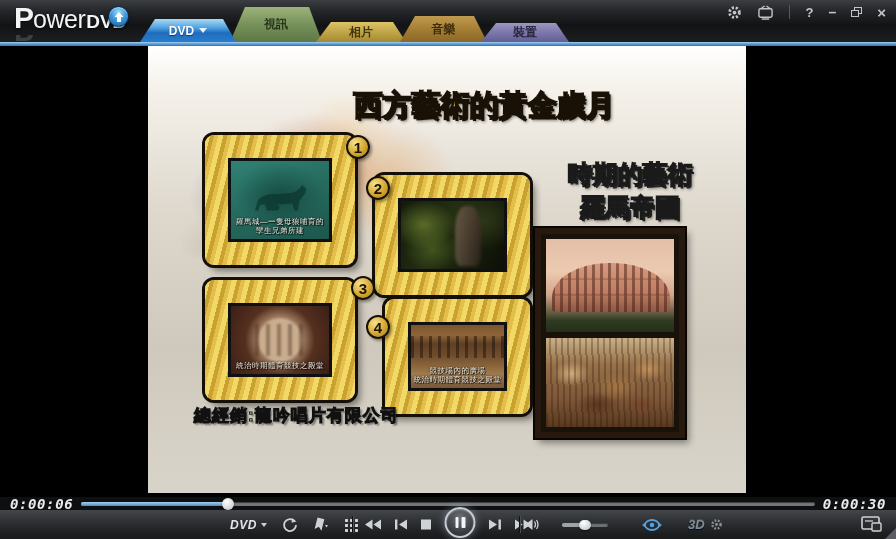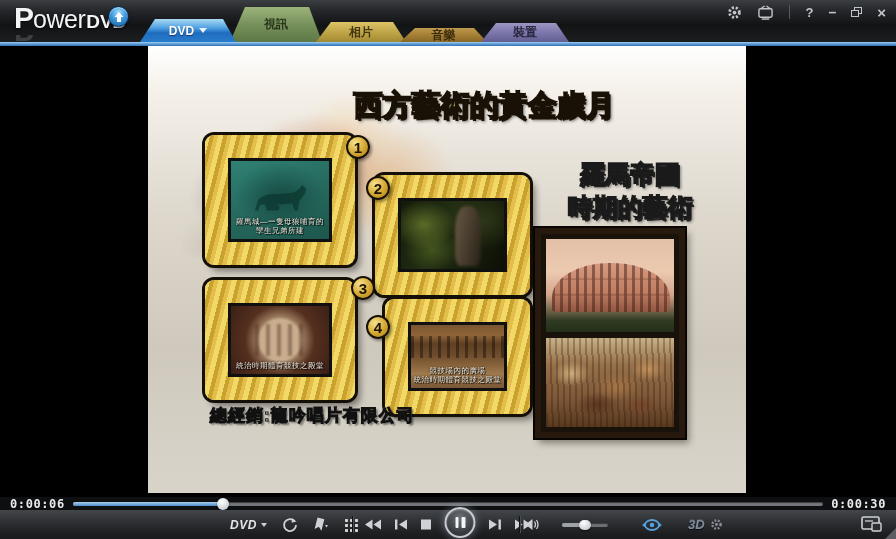--- a/index.html
+++ b/index.html
@@ -36,21 +36,21 @@
   .tab { clip-path:polygon(15px 0, calc(100% - 13px) 0, 100% 100%, 0 100%);
     display:flex; align-items:center; justify-content:center; gap:5px;
     font-size:12px; font-weight:bold; cursor:pointer; margin-left:-6px; }
   .tab-dvd { width:96px; height:23px; margin-left:0; z-index:5; color:#fff;
     background:linear-gradient(180deg,#a8daf4 0%,#4e9fe0 40%,#1f6cbe 60%,#2a7ccd 100%);
     text-shadow:0 1px 1px rgba(0,0,30,.5); }
   .tab-video { width:92px; height:35px; color:rgba(25,35,15,.85);
     background:linear-gradient(180deg,#9db37c 0%,#77915a 50%,#5d7846 100%); }
   .tab-photo { width:90px; height:20px; color:rgba(45,35,5,.85);
     background:linear-gradient(180deg,#dcc467 0%,#c0a648 50%,#a38a33 100%); }
-  .tab-music { width:87px; height:14px; color:rgba(40,28,5,.85);
+  .tab-music { width:87px; height:26px; color:rgba(40,28,5,.85);
     background:linear-gradient(180deg,#c09a4e 0%,#a47f35 50%,#8a6826 100%); }
   .tab-device { width:88px; height:19px; color:rgba(22,20,40,.85);
     background:linear-gradient(180deg,#9b96c2 0%,#7d78ab 50%,#635e92 100%); }
   .tab-caret { width:0; height:0; border-left:4px solid transparent; border-right:4px solid transparent; border-top:5px solid #e8f4fc; }
   .blue-line { position:absolute; left:0; top:42px; width:896px; height:4px;
     background:linear-gradient(180deg,#a6d2f0 0%,#5e9ed8 45%,#3572b4 100%); }
 
   
   .video-area { position:absolute; left:0; top:46px; width:896px; height:451px; background:#000; }
   .video { position:absolute; left:148px; top:0; width:598px; height:447px; cursor:pointer;
@@ -66,21 +66,21 @@
   .menu-title { position:absolute; left:200px; top:40px; width:272px; text-align:center;
     font-size:29px; font-weight:bold; letter-spacing:0px; color:#f0c838;
     -webkit-text-stroke:1.6px #191105;
     text-shadow:2px 2px 0 #1a1206, 3px 3px 3px rgba(0,0,0,.5); }
   .menu-topic { position:absolute; left:390px; top:112px; width:184px; text-align:center;
     font-size:25px; font-weight:bold; line-height:33px; color:#ffffff;
     -webkit-text-stroke:1.4px #1a1a1a;
     text-shadow:2px 2px 0 #222, 3px 3px 3px rgba(0,0,0,.45); }
   .distributor { position:absolute; left:46px; top:358px; font-size:17px; font-weight:bold;
     letter-spacing:1px; color:#ffffff; -webkit-text-stroke:1.1px #111;
-    text-shadow:2px 2px 2px rgba(0,0,0,.55);margin-left:16px; }
+    text-shadow:2px 2px 2px rgba(0,0,0,.55); }
 
   .thumb { position:absolute; border-radius:9px; padding:23px;
     background:repeating-linear-gradient(104deg,#f2d866 0 5px,#c9a12f 5px 9px,#e4be4b 9px 13px);
     box-shadow:0 0 0 3px #141008, 5px 6px 7px rgba(0,0,0,.45); cursor:pointer; }
   .thumb-inner { width:100%; height:100%; border:3px solid #101010; background:#000; position:relative; overflow:hidden; }
   .t1 { left:57px; top:89px; width:150px; height:130px; }
   .t2 { left:227px; top:129px; width:155px; height:120px; }
   .t3 { left:57px; top:234px; width:150px; height:120px; }
   .t4 { left:237px; top:253px; width:145px; height:115px; }
 
@@ -133,22 +133,22 @@
       radial-gradient(24px 16px at 80% 35%, rgba(200,150,95,.9), transparent 70%),
       radial-gradient(30px 18px at 40% 75%, rgba(90,50,30,.9), transparent 70%),
       radial-gradient(22px 14px at 75% 75%, rgba(120,70,40,.9), transparent 70%),
       linear-gradient(180deg,#c9b188 0%,#97714a 30%,#7c5636 70%,#59391f 100%); }
   .g-bottom::after { content:""; position:absolute; inset:0; opacity:.4;
     background:repeating-linear-gradient(88deg, rgba(40,20,10,.7) 0 2px, transparent 2px 6px); }
 
   
   .controlbar { position:absolute; left:0; top:497px; width:896px; height:42px; }
   .progress-row { position:relative; height:13px; background:#0e0f11; display:flex; align-items:center; padding:0 10px; }
-  .time-txt { color:#e9eaeb; font-size:12px; font-weight:bold; letter-spacing:.6px; white-space:nowrap;
-    font-family:"DejaVu Sans Mono", monospace; }
+  .time-txt { color:#e9eaeb; font-size:14px; font-weight:bold; letter-spacing:.6px; white-space:nowrap;
+    font-family:"DejaVu Sans Mono", monospace;font-style:italic; }
   .seekbar { flex:1; margin:0 8px; height:4px; border-radius:2px; background:#73777b; position:relative; cursor:pointer;
     box-shadow:inset 0 1px 1px rgba(0,0,0,.5); }
   .seek-fill { position:relative; height:100%; border-radius:2px 0 0 2px;
     background:linear-gradient(180deg,#a9cfee 0%,#4d8cc9 100%); }
   .seek-thumb { position:absolute; right:-6px; top:-4px; width:12px; height:12px; border-radius:50%;
     background:radial-gradient(circle at 40% 32%, #ffffff, #cdd2d6 70%, #9aa0a5); box-shadow:0 1px 2px rgba(0,0,0,.6); cursor:pointer; }
   .buttons-row { position:relative; height:29px;
     background:linear-gradient(180deg,#43464a 0%,#2c2e31 45%,#1d1f21 80%,#191a1c 100%); }
   .ctl-grp { position:absolute; top:0; height:29px; display:flex; align-items:center; }
   .grp-left { left:230px; gap:15px; }
@@ -248,22 +248,22 @@
     </div>
   </div>
   <div class="blue-line"></div>
 
   <div class="video-area">
     <div class="video">
       <div class="painting"></div>
 
       <div class="menu-title">西方藝術的黃金歲月</div>
       <div class="menu-topic">
+        <div>時期的藝術</div>
         <div>羅馬帝國</div>
-        <div>時期的藝術</div>
       </div>
 
       <div class="thumb t1">
         <div class="thumb-inner">
           <div class="img1">
             <svg viewBox="0 0 100 56">
               <path d="M14 46 L19 30 Q30 21 46 23 L68 21 Q77 17 81 10 L86 14 Q88 21 81 27 L77 33 L75 46 L70 46 L67 36 L42 38 L37 46 L31 46 L28 37 L21 39 L19 46 Z" fill="#0c372f"></path>
               <ellipse cx="42" cy="42" rx="7" ry="4" fill="#0c372f"></ellipse>
             </svg>
           </div>

